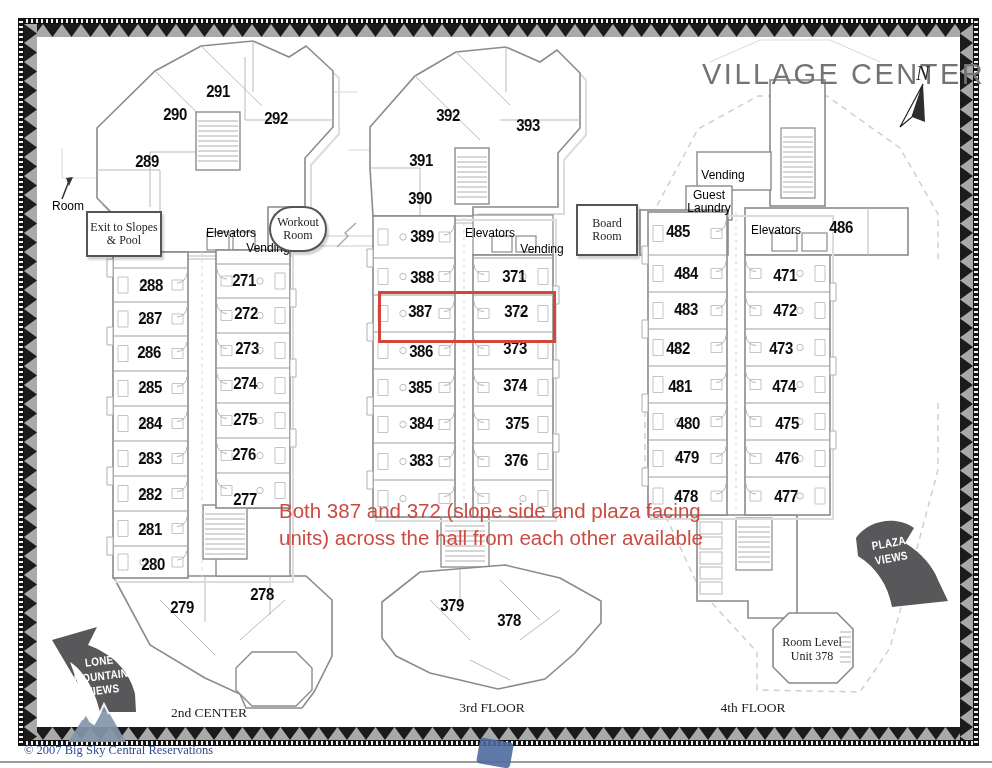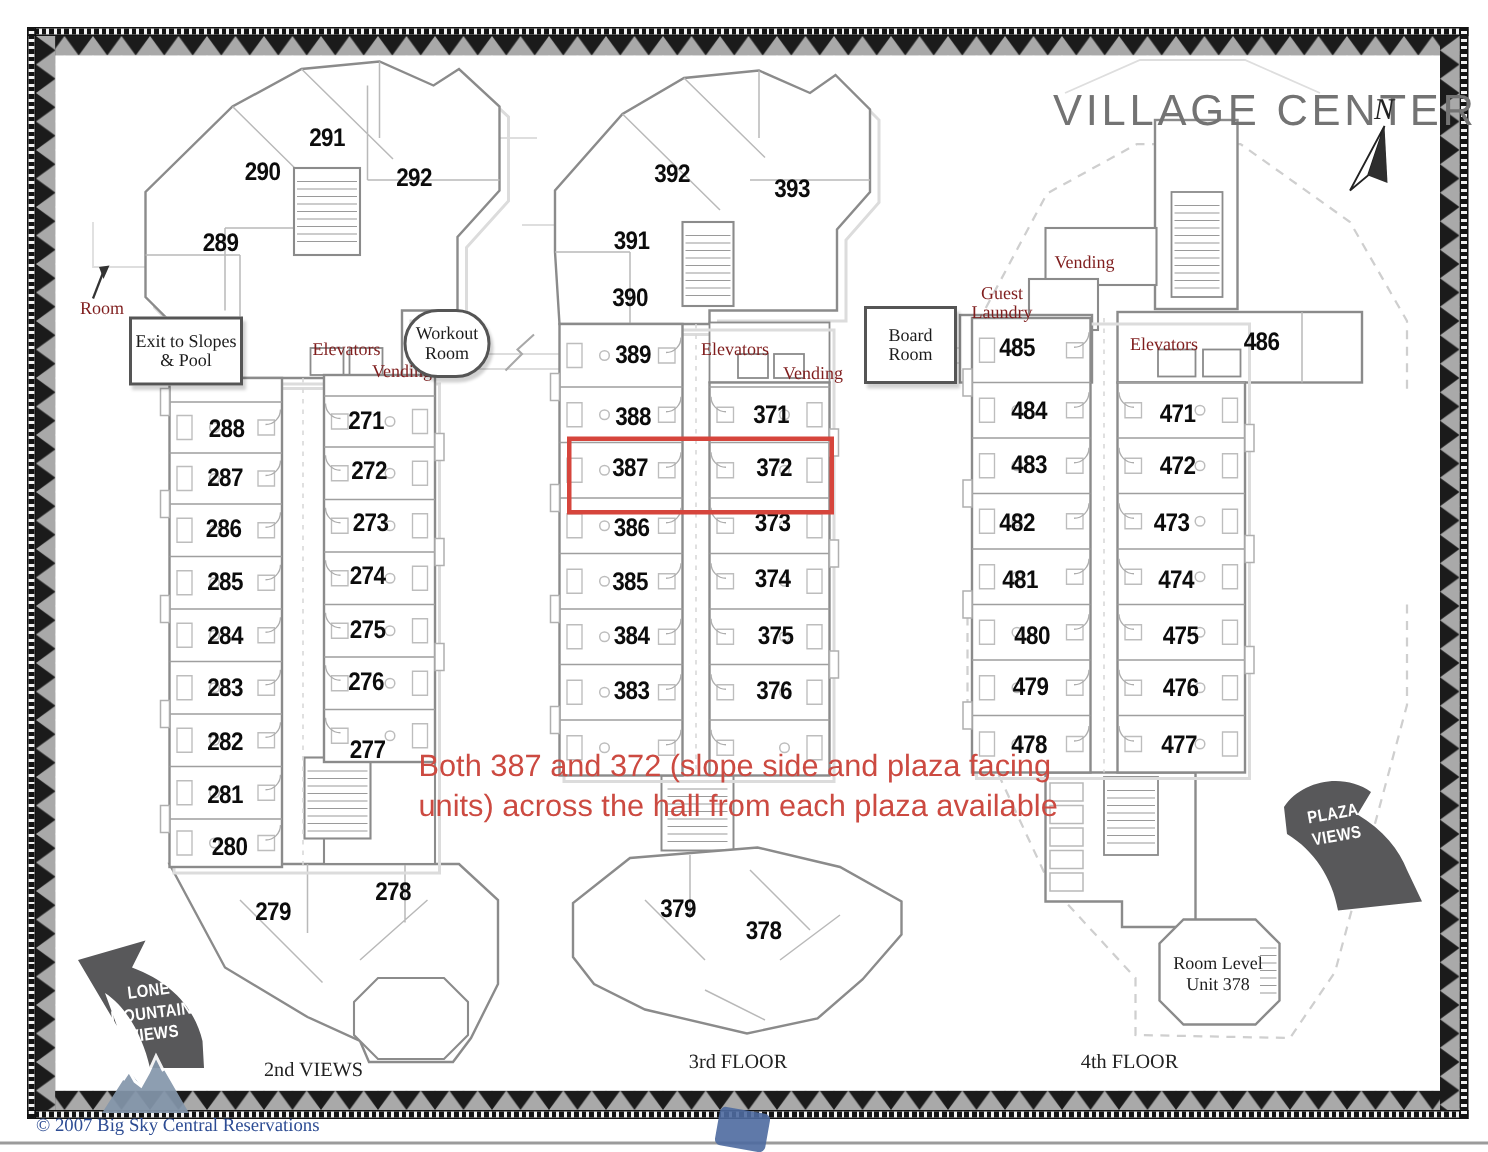--- a/index.html
+++ b/index.html
@@ -6,22 +6,22 @@
   #canvas{position:relative;width:992px;height:768px;background:#ffffff;overflow:hidden;
           font-family:"Liberation Serif",serif;}
   
   .dash-h{position:absolute;height:6px;background:repeating-linear-gradient(90deg,#141414 0 3px,#f2f2f2 3px 5px);border-top:1px solid #111;border-bottom:1px solid #111;box-sizing:border-box;}
   .dash-v{position:absolute;width:6px;background:repeating-linear-gradient(180deg,#141414 0 3px,#f2f2f2 3px 5px);border-left:1px solid #111;border-right:1px solid #111;box-sizing:border-box;}
   .tri{position:absolute;}
   
   #labels{position:absolute;left:0;top:0;width:992px;height:768px;pointer-events:none;}
   .unit{position:absolute;transform:translate(-50%,-50%) scaleX(.88);font-family:"Liberation Sans",sans-serif;
         font-weight:700;font-size:17px;letter-spacing:-0.5px;color:#0c0c0c;white-space:nowrap;}
-  .amenity{position:absolute;transform:translate(-50%,-50%);font-family:Liberation Serif, serif;
-        font-size:12px;color:#7f1d1d;text-align:center;line-height:1.08;white-space:nowrap;}
+  .amenity{position:absolute;transform:translate(-50%,-50%);font-family:Liberation Sans, sans-serif;
+        font-size:12px;color:#000000;text-align:center;line-height:1.08;white-space:nowrap;}
   .boxlabel{position:absolute;transform:translate(-50%,-50%);border:2px solid #555;background:#fff;
         display:flex;align-items:center;justify-content:center;font-family:"Liberation Serif",serif;
         font-size:12px;color:#1b1b1b;text-align:center;line-height:1.12;box-shadow:2px 3px 2px rgba(0,0,0,.18);}
   .floor-caption{position:absolute;transform:translate(-50%,-50%);font-family:"Liberation Serif",serif;
         font-size:13.5px;color:#222;white-space:nowrap;}
   #page-title{position:absolute;left:702px;top:58px;font-family:Liberation Sans, sans-serif;font-size:29px;
         letter-spacing:2.5px;color:#737373;white-space:nowrap;}
   #compass-n{position:absolute;left:916px;top:62px;font-family:"Liberation Serif",serif;font-style:italic;
         font-size:20px;color:#222;}
   #red-note{position:absolute;left:279px;top:497px;font-family:"Liberation Sans",sans-serif;
@@ -299,21 +299,21 @@
       </div>
       <div class="amenity" style="left: 231px; top: 233px;">
         <div>Elevators</div>
       </div>
       <div class="amenity" style="left: 268px; top: 248px;">
         <div>Vending</div>
       </div>
       <div class="boxlabel" style="left: 298px; top: 229px; width: 54px; height: 42px; border-radius: 23px;">
         <div>Workout<br>Room</div>
       </div>
-      <div class="floor-caption" style="left: 209px; top: 713px;">2nd VIEWS</div>
+      <div class="floor-caption" style="left: 209px; top: 713px;">2nd CENTER</div>
       <div class="unit" style="left: 448px; top: 116px;">392</div>
       <div class="unit" style="left: 421px; top: 161px;">391</div>
       <div class="unit" style="left: 420px; top: 199px;">390</div>
       <div class="unit" style="left: 528px; top: 126px;">393</div>
       <div class="unit" style="left: 422px; top: 237px;">389</div>
       <div class="unit" style="left: 422px; top: 278px;">388</div>
       <div class="unit" style="left: 420px; top: 312px;">387</div>
       <div class="unit" style="left: 421px; top: 352px;">386</div>
       <div class="unit" style="left: 420px; top: 388px;">385</div>
       <div class="unit" style="left: 421px; top: 424px;">384</div>
@@ -348,36 +348,36 @@
       <div class="unit" style="left: 784px; top: 387px;">474</div>
       <div class="unit" style="left: 688px; top: 424px;">480</div>
       <div class="unit" style="left: 787px; top: 424px;">475</div>
       <div class="unit" style="left: 687px; top: 458px;">479</div>
       <div class="unit" style="left: 787px; top: 459px;">476</div>
       <div class="unit" style="left: 686px; top: 497px;">478</div>
       <div class="unit" style="left: 786px; top: 497px;">477</div>
       <div class="amenity" style="left: 723px; top: 175px;">
         <div>Vending</div>
       </div>
-      <div class="amenity" style="left: 668px; top: 202px;">
+      <div class="amenity" style="left: 709px; top: 202px;">
         <div>Guest<br>Laundry</div>
       </div>
       <div class="amenity" style="left: 776px; top: 230px;">
         <div>Elevators</div>
       </div>
       <div class="floor-caption" style="left: 753px; top: 708px;">4th FLOOR</div>
     </div>
 
   <div id="page-title">VILLAGE CENTER</div>
   <div id="compass-n">N</div>
 
   <div id="red-box"></div>
   <div id="red-note">
     <div>Both 387 and 372 (slope side and plaza facing</div>
-    <div>units) across the hall from each plaza available</div>
+    <div>units) across the hall from each other available</div>
   </div>
 
   <div id="lone-text" class="view-arrow-text">
     <div>LONE</div>
     <div>MOUNTAIN</div>
     <div>VIEWS</div>
   </div>
   <div id="plaza-text" class="view-arrow-text">
     <div>PLAZA</div>
     <div>VIEWS</div>

